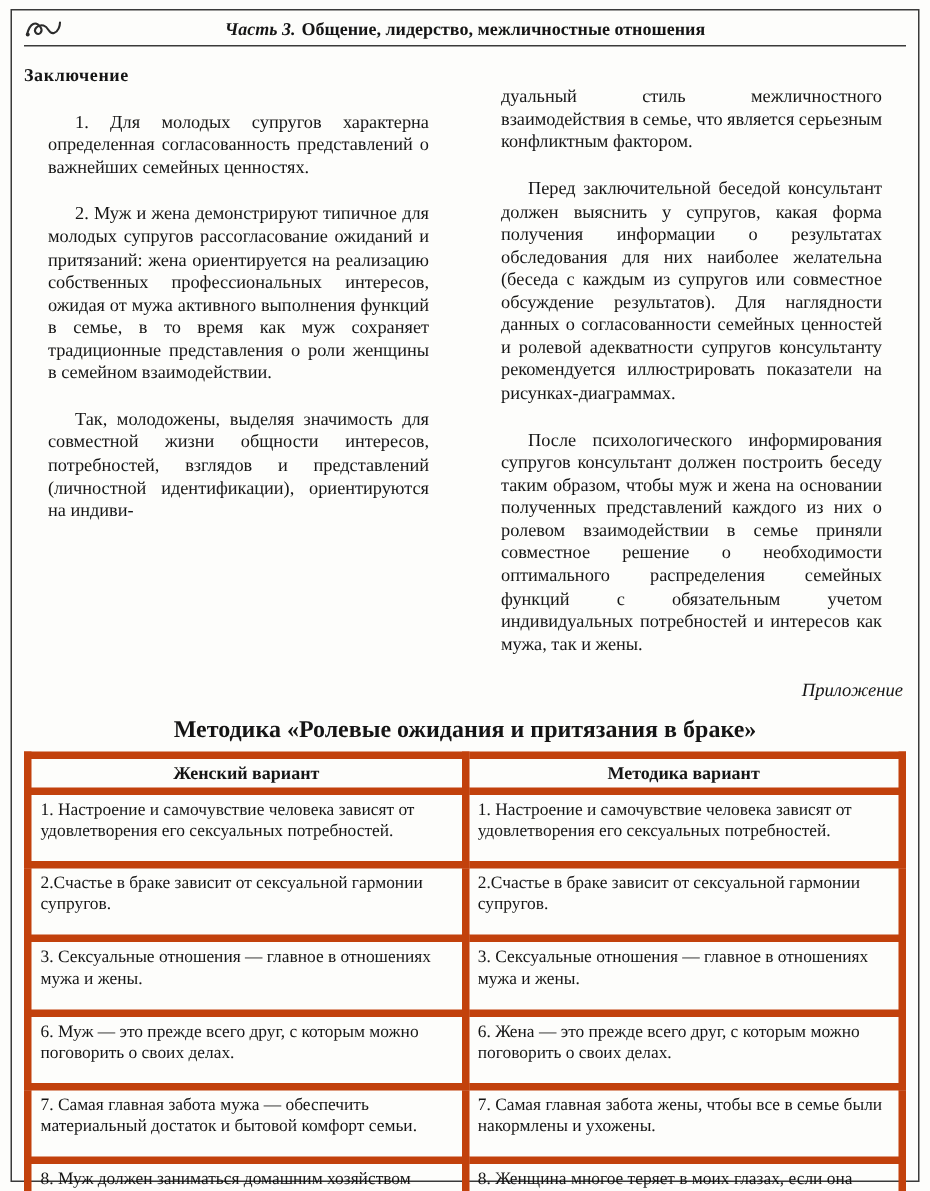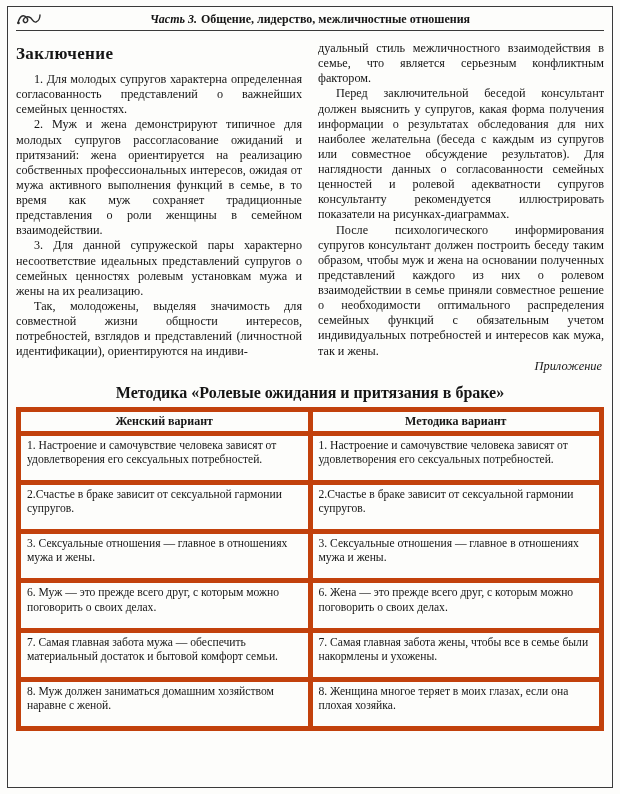--- a/index.html
+++ b/index.html
@@ -12,22 +12,22 @@
   .header{position:relative;display:flex;align-items:center;justify-content:center;
           min-height:16px;}
   .ornament{position:absolute;left:0;top:0;line-height:0;}
   .header-title{font-size:12px;font-weight:bold;text-align:center;white-space:nowrap;}
   .part-label{font-style:italic;margin-right:4px;}
   .header-rule{border-bottom:1.2px solid #3a3a3a;margin-top:3px;}
   
   .columns{display:flex;gap:16px;margin-top:10px;text-align:justify;
            font-size:12.2px;line-height:1.24;}
   .col{flex:1 1 0;min-width:0;}
-  h1.section-heading{font-size:17px;font-weight:bold;margin:2px 0 8px 0;letter-spacing:.4px;}
-  .col p{margin:0;text-indent:18px;}
+  h1.section-heading{font-size:12px;font-weight:bold;margin:2px 0 8px 0;letter-spacing:.4px;}
+  .col p{margin:16px;text-indent:18px;}
   .col p.no-indent{text-indent:0;}
   .appendix{text-align:right;font-style:italic;font-size:12.4px;padding-right:2px;}
   
   .table-title{text-align:center;font-weight:bold;font-size:16px;margin:10px 0 5px;}
   table.method-table{width:100%;border-collapse:collapse;table-layout:fixed;
                      font-size:11.6px;line-height:1.22;}
   .method-table th,.method-table td{border:5px solid #c2410c;vertical-align:top;}
   .method-table th{font-weight:bold;text-align:center;padding:2px 4px;font-size:12px;}
   .method-table td{padding:3px 8px 13px 6px;}
 </style>
@@ -48,21 +48,20 @@
         <span class="part-label">Часть 3.</span><span>Общение, лидерство, межличностные отношения</span>
       </div>
     </div>
     <div class="header-rule"></div>
 
     <div class="columns">
       <div class="col">
         <h1 class="section-heading">Заключение</h1>
         <p>1. Для молодых супругов характерна определенная согласованность представлений о важнейших семейных ценностях.</p>
         <p>2. Муж и жена демонстрируют типичное для молодых супругов рассогласование ожиданий и притязаний: жена ориентируется на реализацию собственных профессиональных интересов, ожидая от мужа активного выполнения функций в семье, в то время как муж сохраняет традиционные представления о роли женщины в семейном взаимодействии.</p>
-        <p>3. Для данной супружеской пары характерно несоответствие идеальных представлений супругов о семейных ценностях ролевым установкам мужа и жены на их реализацию.</p>
         <p>Так, молодожены, выделяя значимость для совместной жизни общности интересов, потребностей, взглядов и представлений (личностной идентификации), ориентируются на индиви-</p>
       </div>
       <div class="col">
         <p class="no-indent">дуальный стиль межличностного взаимодействия в семье, что является серьезным конфликтным фактором.</p>
         <p>Перед заключительной беседой консультант должен выяснить у супругов, какая форма получения информации о результатах обследования для них наиболее желательна (беседа с каждым из супругов или совместное обсуждение результатов). Для наглядности данных о согласованности семейных ценностей и ролевой адекватности супругов консультанту рекомендуется иллюстрировать показатели на рисунках-диаграммах.</p>
         <p>После психологического информирования супругов консультант должен построить беседу таким образом, чтобы муж и жена на основании полученных представлений каждого из них о ролевом взаимодействии в семье приняли совместное решение о необходимости оптимального распределения семейных функций с обязательным учетом индивидуальных потребностей и интересов как мужа, так и жены.</p>
         <div class="appendix">Приложение</div>
       </div>
     </div>
 

